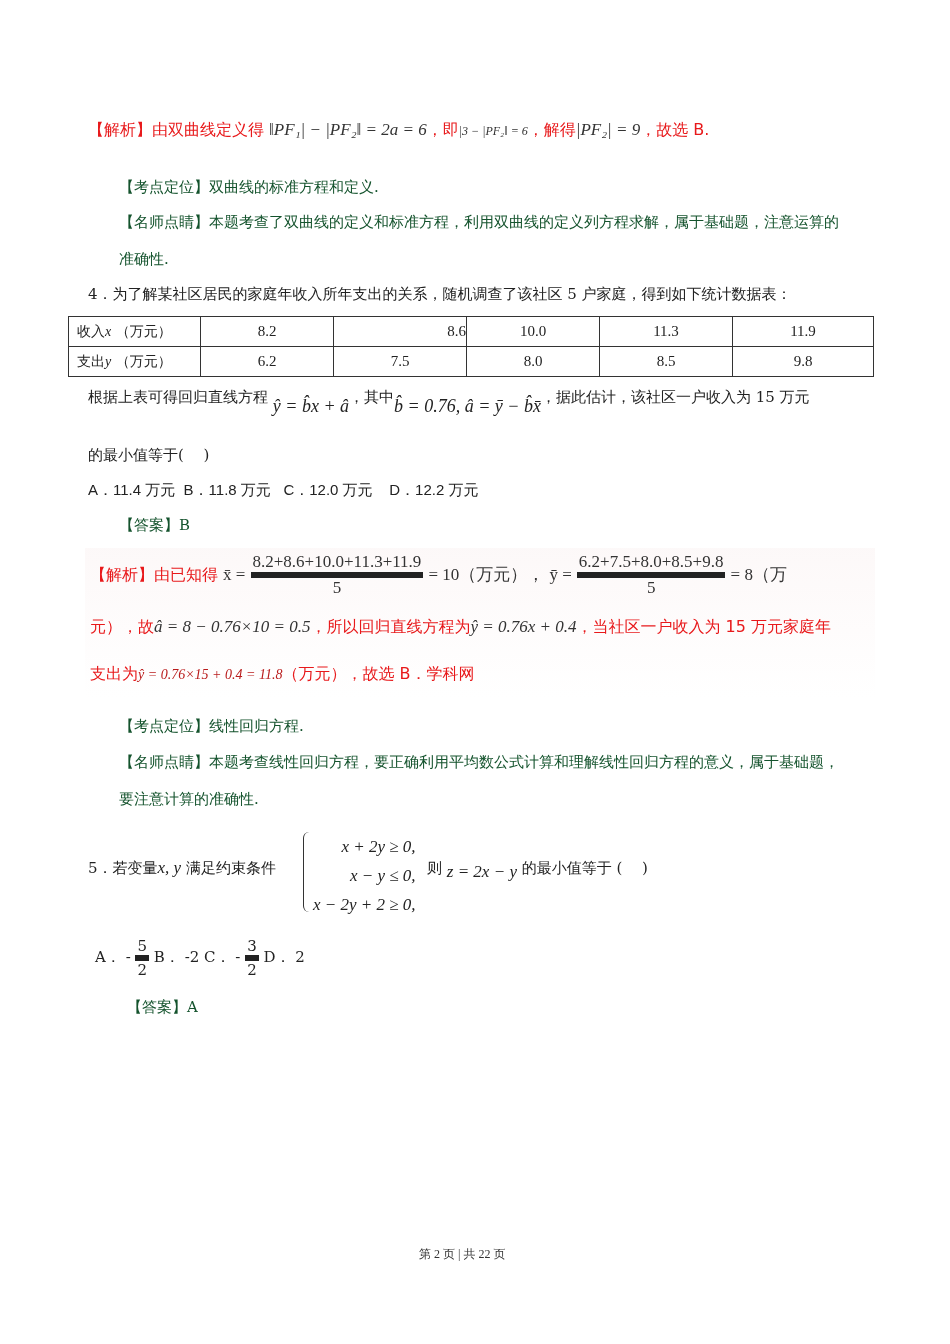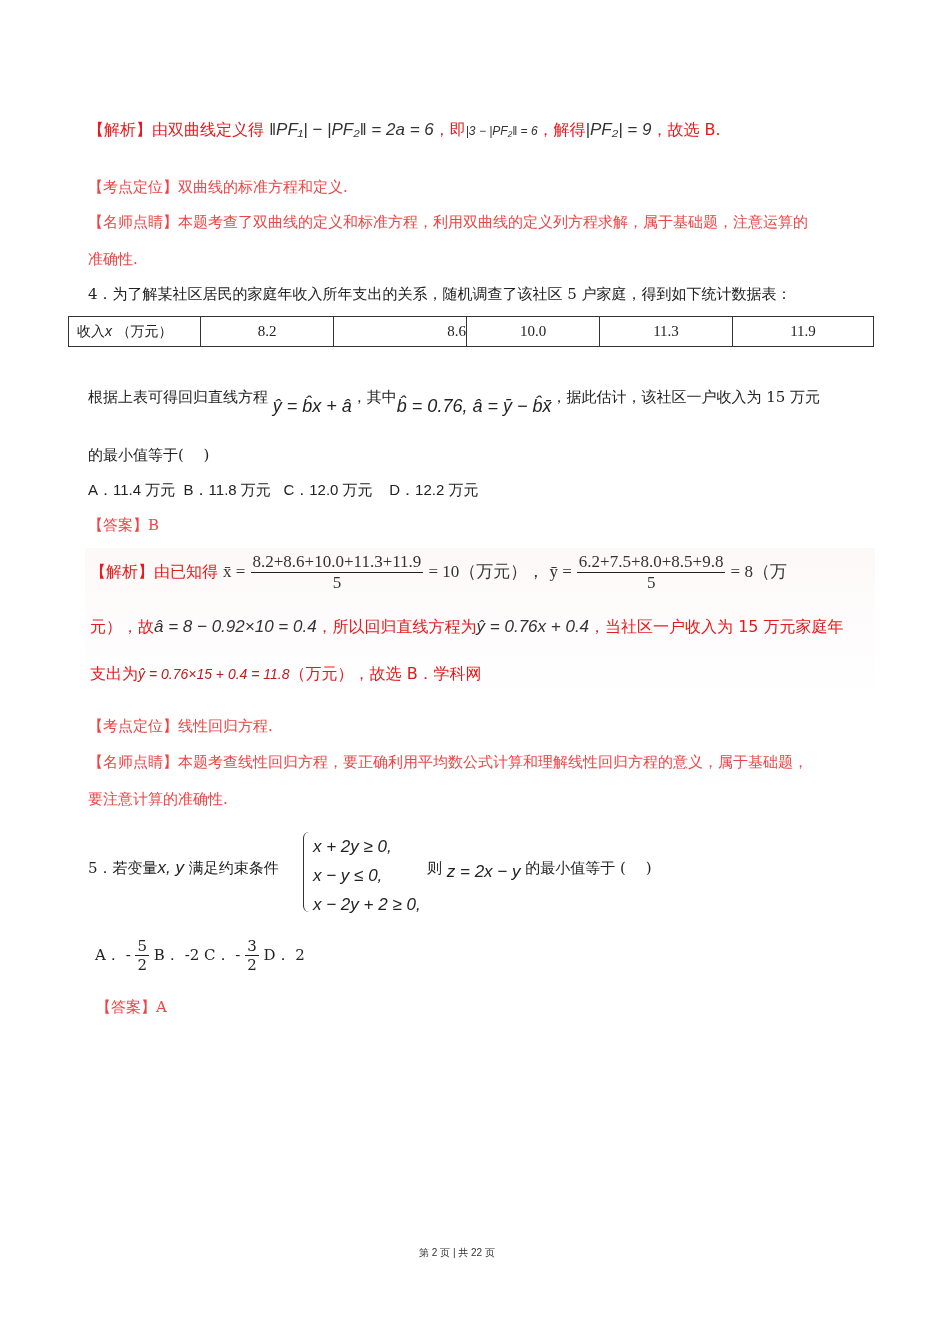--- a/index.html
+++ b/index.html
@@ -1,35 +1,35 @@
 <!DOCTYPE html>
 <html><head>
 <meta charset="utf-8">
 <style>
   html, body { margin:0; padding:0; background:#ffffff; }
   body { width:950px; height:1344px; position:relative; overflow:hidden;
          font-family:"DejaVu Serif","Liberation Serif",serif; color:#222; }
   .abs { position:absolute; white-space:nowrap; }
-  .red { color:#ef4444; }
+  .red { color:#14532d;margin-left:31px; }
   .redb { color:#e8191b; font-family:"DejaVu Sans","Liberation Sans",sans-serif; }
   .txt { font-size:15px; }
-  .math { font-family:Liberation Sans, sans-serif; font-style:italic; }
+  .math { font-family:Liberation Serif, serif; font-style:italic;text-align:right; }
   .mathn { font-family:"Liberation Serif","DejaVu Serif",serif; }
   .wm { position:absolute; background:linear-gradient(180deg,#fbf4f4,#fff); opacity:0.6; }
   table.data { position:absolute; left:68px; top:316px; border-collapse:collapse;
                font-family:"Liberation Serif","DejaVu Serif",serif; font-size:15px; }
   table.data td { border:1px solid #333; height:29px; text-align:center; padding:0; }
   table.data td.hdr { text-align:left; padding-left:8px; font-family:"DejaVu Sans","Liberation Sans",sans-serif; font-size:14px;margin-left:20px; }
   .frac { display:inline-block; vertical-align:middle; text-align:center; }
-  .frac .num { display:block; border-bottom:1px solid #c4b5fd; padding:0 2px; }
+  .frac .num { display:block; border-bottom:6px solid #c4b5fd; padding:0 2px; }
   .frac .den { display:block; }
   .frac.blk .num { border-bottom-color:#222; }
   .brace { position:absolute; left:303px; top:832px; width:8px; height:80px;
            border-left:1.5px solid #333; border-radius:6px 0 0 6px; }
-  .footer { font-size:10px; color:#333; font-family:Liberation Sans, sans-serif; }
+  .footer { font-size:12px; color:#333; font-family:Liberation Serif, serif; }
 </style>
 </head>
 <body>
 
 <div class="abs redb" style="left:88px; top:120px; font-size:16px;">
   <span>【解析】</span><span>由双曲线定义得</span>
   <span class="math" style="color:#333; font-size:17px;">‖PF₁| − |PF₂‖ = 2a = 6</span><span>，即</span><span class="math" style="color:#333; font-size:12px;">|3 − |PF₂‖ = 6</span><span>，解得</span><span class="math" style="color:#333; font-size:17px;">|PF₂| = 9</span><span>，故选 B.</span>
 </div>
 
 <div class="abs red txt" style="left:88px; top:178px;">
@@ -46,20 +46,30 @@
   <tbody>
       <tr>
     <td class="hdr" style="width:123px;">
       <span>收入</span><span class="math">x</span> <span>（万元）</span>
     </td>
     <td style="width:132px;">8.2</td>
     <td style="width:132px;text-align:right;">8.6</td>
     <td style="width:132px;">10.0</td>
     <td style="width:132px;text-align:center;">11.3</td>
     <td style="width:140px;">11.9</td>
+  </tr>
+  <tr>
+    <td class="hdr">
+      <span>支出</span><span class="math">y</span> <span>（万元）</span>
+    </td>
+    <td>6.2</td>
+    <td>7.5</td>
+    <td>8.0</td>
+    <td>8.5</td>
+    <td>9.8</td>
   </tr>
 </tbody>
   </table>
 
 <div class="abs txt" style="left:88px; top:386px;">
   <span>根据上表可得回归直线方程</span>
   <span class="math" style="font-size:18px; position:relative; top:10px;">ŷ = b̂x + â</span><span>，其中</span><span class="math" style="font-size:18px; position:relative; top:10px;">b̂ = 0.76, â = ȳ − b̂x̄</span><span>，据此估计，该社区一户收入为 15 万元</span>
 </div>
 
 <div class="abs txt" style="left:88px; top:446px;">的最小值等于(　 )</div>
@@ -81,21 +91,21 @@
   <span>【解析】</span><span>由已知得</span>
   <span class="mathn" style="color:#333; font-size:17px;">x̄ =</span>
   <span class="frac blk mathn" style="color:#333; font-size:17px;"><span class="num">8.2+8.6+10.0+11.3+11.9</span><span class="den">5</span></span>
   <span class="mathn" style="color:#333; font-size:17px;">= 10（万元），</span>
   <span class="mathn" style="color:#333; font-size:17px;">ȳ =</span>
   <span class="frac blk mathn" style="color:#333; font-size:17px;"><span class="num">6.2+7.5+8.0+8.5+9.8</span><span class="den">5</span></span>
   <span class="mathn" style="color:#333; font-size:17px;">= 8（万</span>
 </div>
 
 <div class="abs redb" style="left:90px; top:617px; font-size:16px;">
-  <span>元），故</span><span class="math" style="color:#333; font-size:17px;">â = 8 − 0.92×10 = 0.4</span><span>，所以回归直线方程为</span><span class="math" style="color:#333; font-size:17px;">ŷ = 0.76x + 0.4</span><span>，当社区一户收入为 15 万元家庭年</span>
+  <span>元），故</span><span class="math" style="color:#333; font-size:17px;">â = 8 − 0.76×10 = 0.5</span><span>，所以回归直线方程为</span><span class="math" style="color:#333; font-size:17px;">ŷ = 0.76x + 0.4</span><span>，当社区一户收入为 15 万元家庭年</span>
 </div>
 
 <div class="abs redb" style="left:90px; top:664px; font-size:16px;">
   <span>支出为</span><span class="math" style="color:#b91c1c; font-size:14px;">ŷ = 0.76×15 + 0.4 = 11.8</span><span>（万元），故选 B．学科网</span>
 </div>
 
 <div class="abs red txt" style="left:88px; top:717px;">
   <span>【考点定位】</span><span>线性回归方程.</span>
 </div>
 <div class="abs red txt" style="left:88px; top:753px;">

